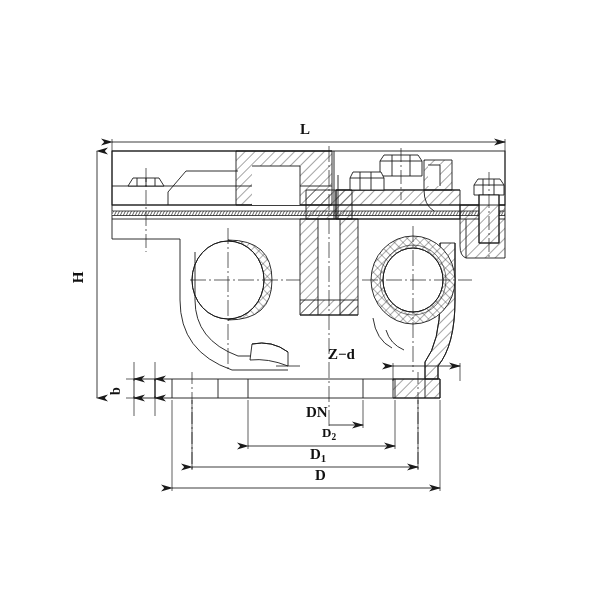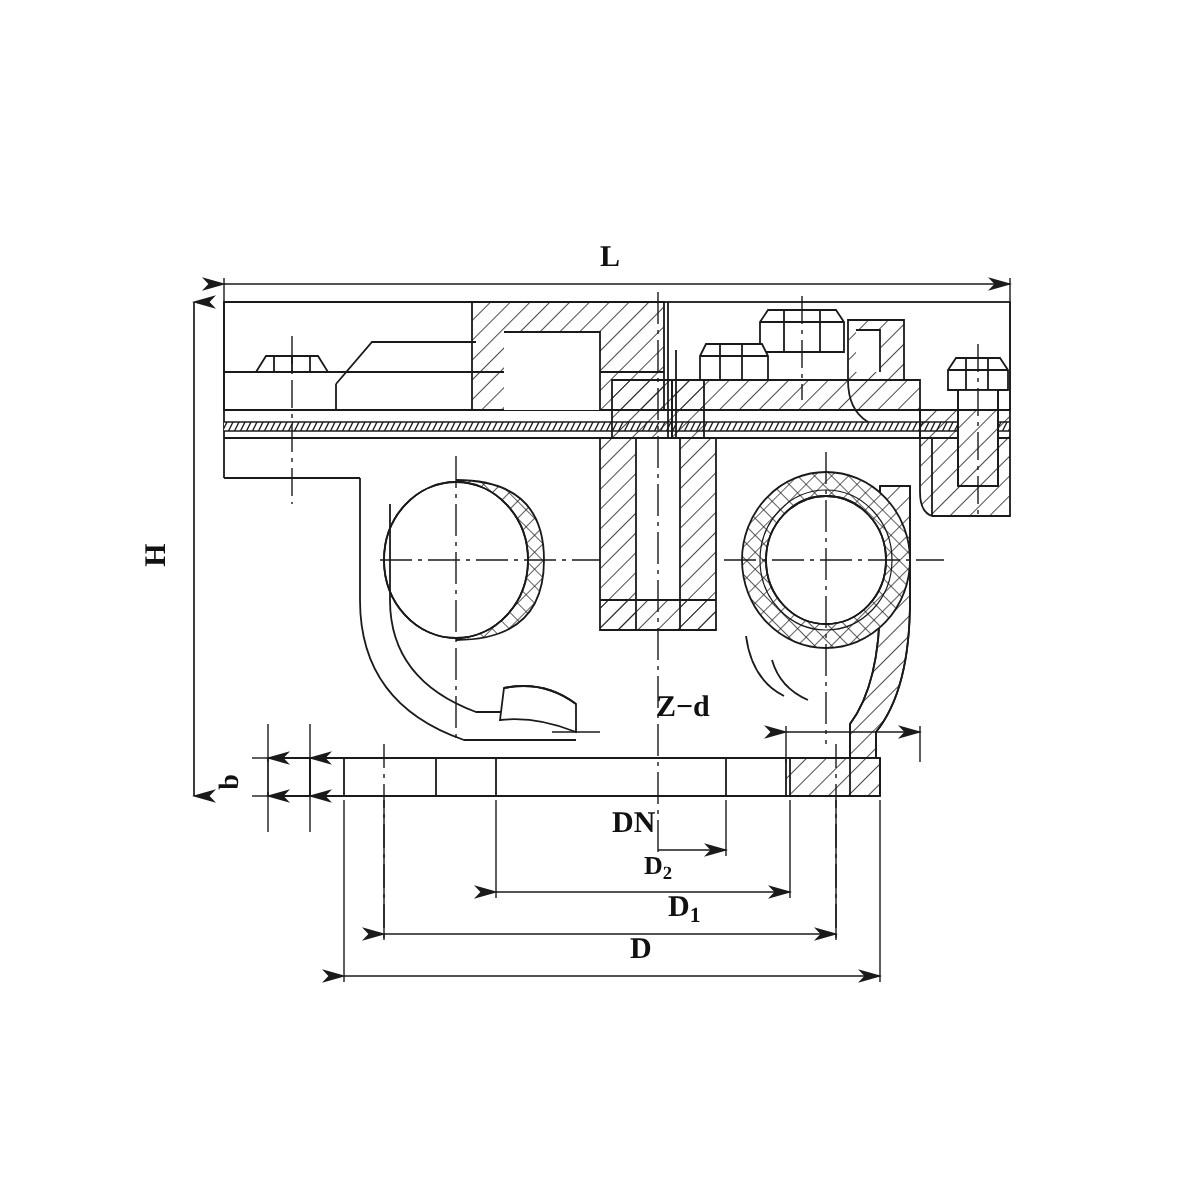--- a/index.html
+++ b/index.html
@@ -270,19 +270,19 @@
 <div class="lbl vert" style="left:112px;top:383px;font-size:14px;">b</div>
 
 <div class="lbl" style="left:328px;top:346px;font-size:15px;font-family:Liberation Serif, serif;">Z−d</div>
 
 <div class="lbl" style="left:306px;top:404px;font-size:15px;">DN</div>
 
 <div class="lbl" style="left:322px;top:425px;font-size:13px;">
   <span>D</span><span class="sub">2</span>
 </div>
 
-<div class="lbl" style="left:310px;top:446px;font-size:15px;margin-left:24px;">
+<div class="lbl" style="left:310px;top:446px;font-size:15px;">
   <span>D</span><span class="sub">1</span>
 </div>
 
 <div class="lbl" style="left:315px;top:467px;font-size:15px;">D</div>
 
 </div>
 
 </body></html>

